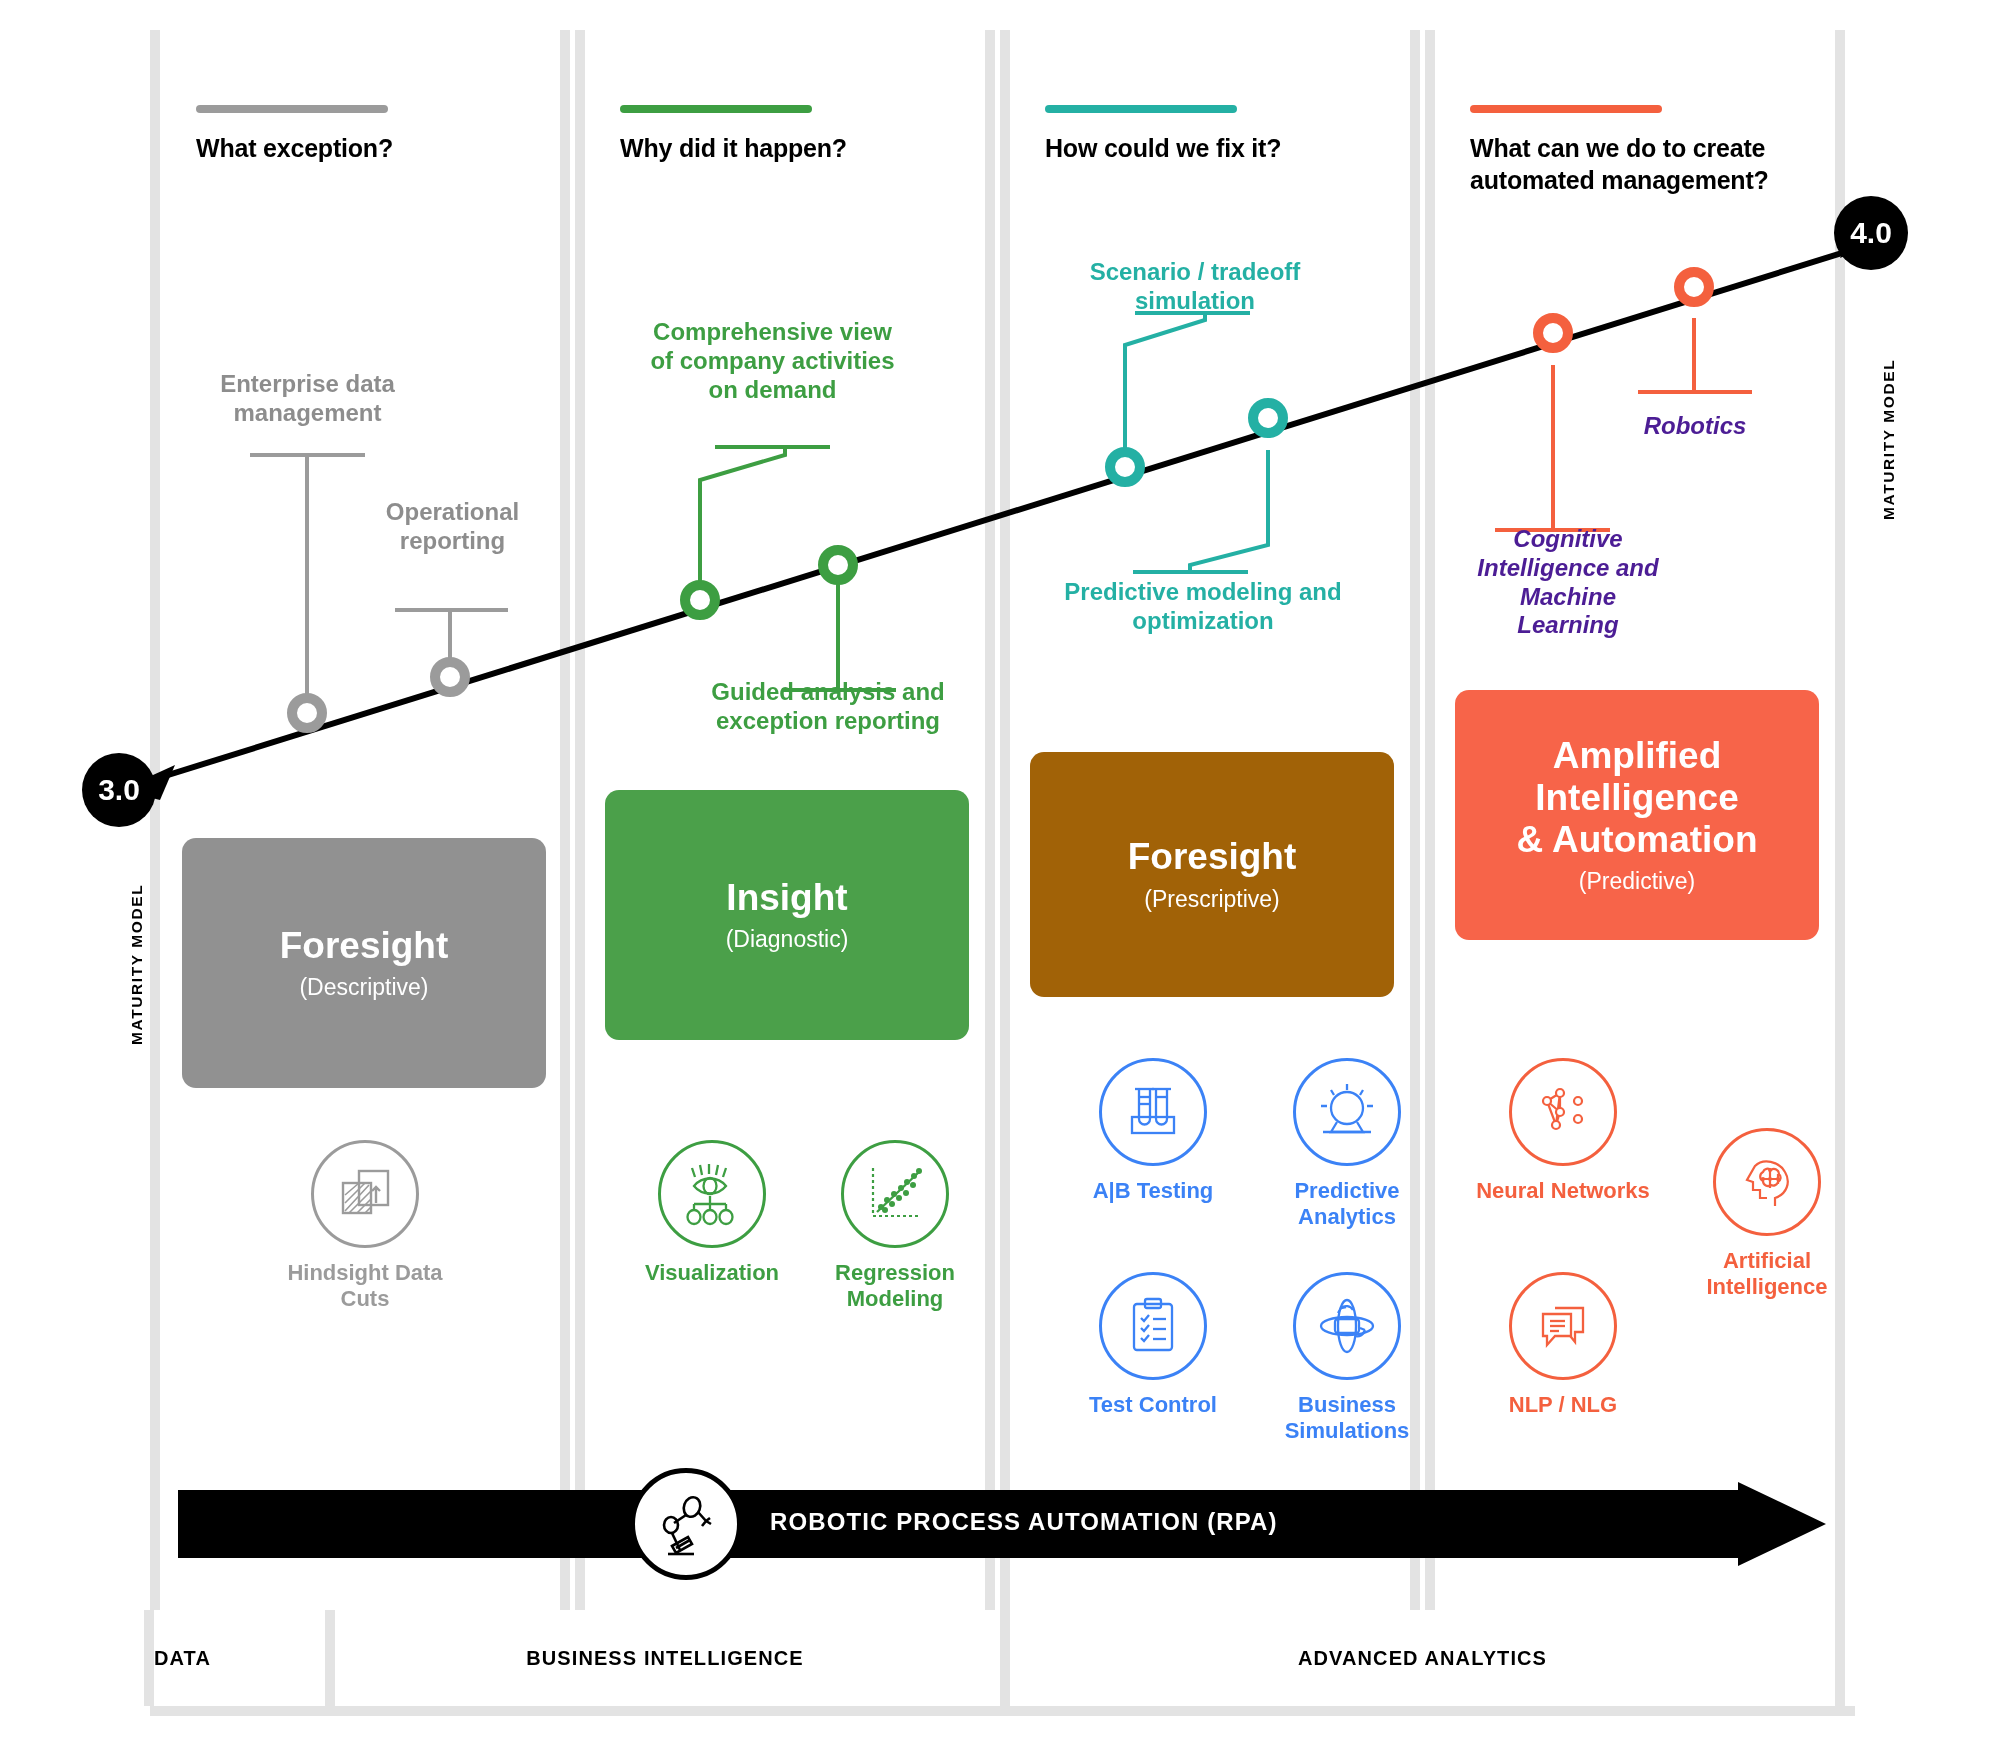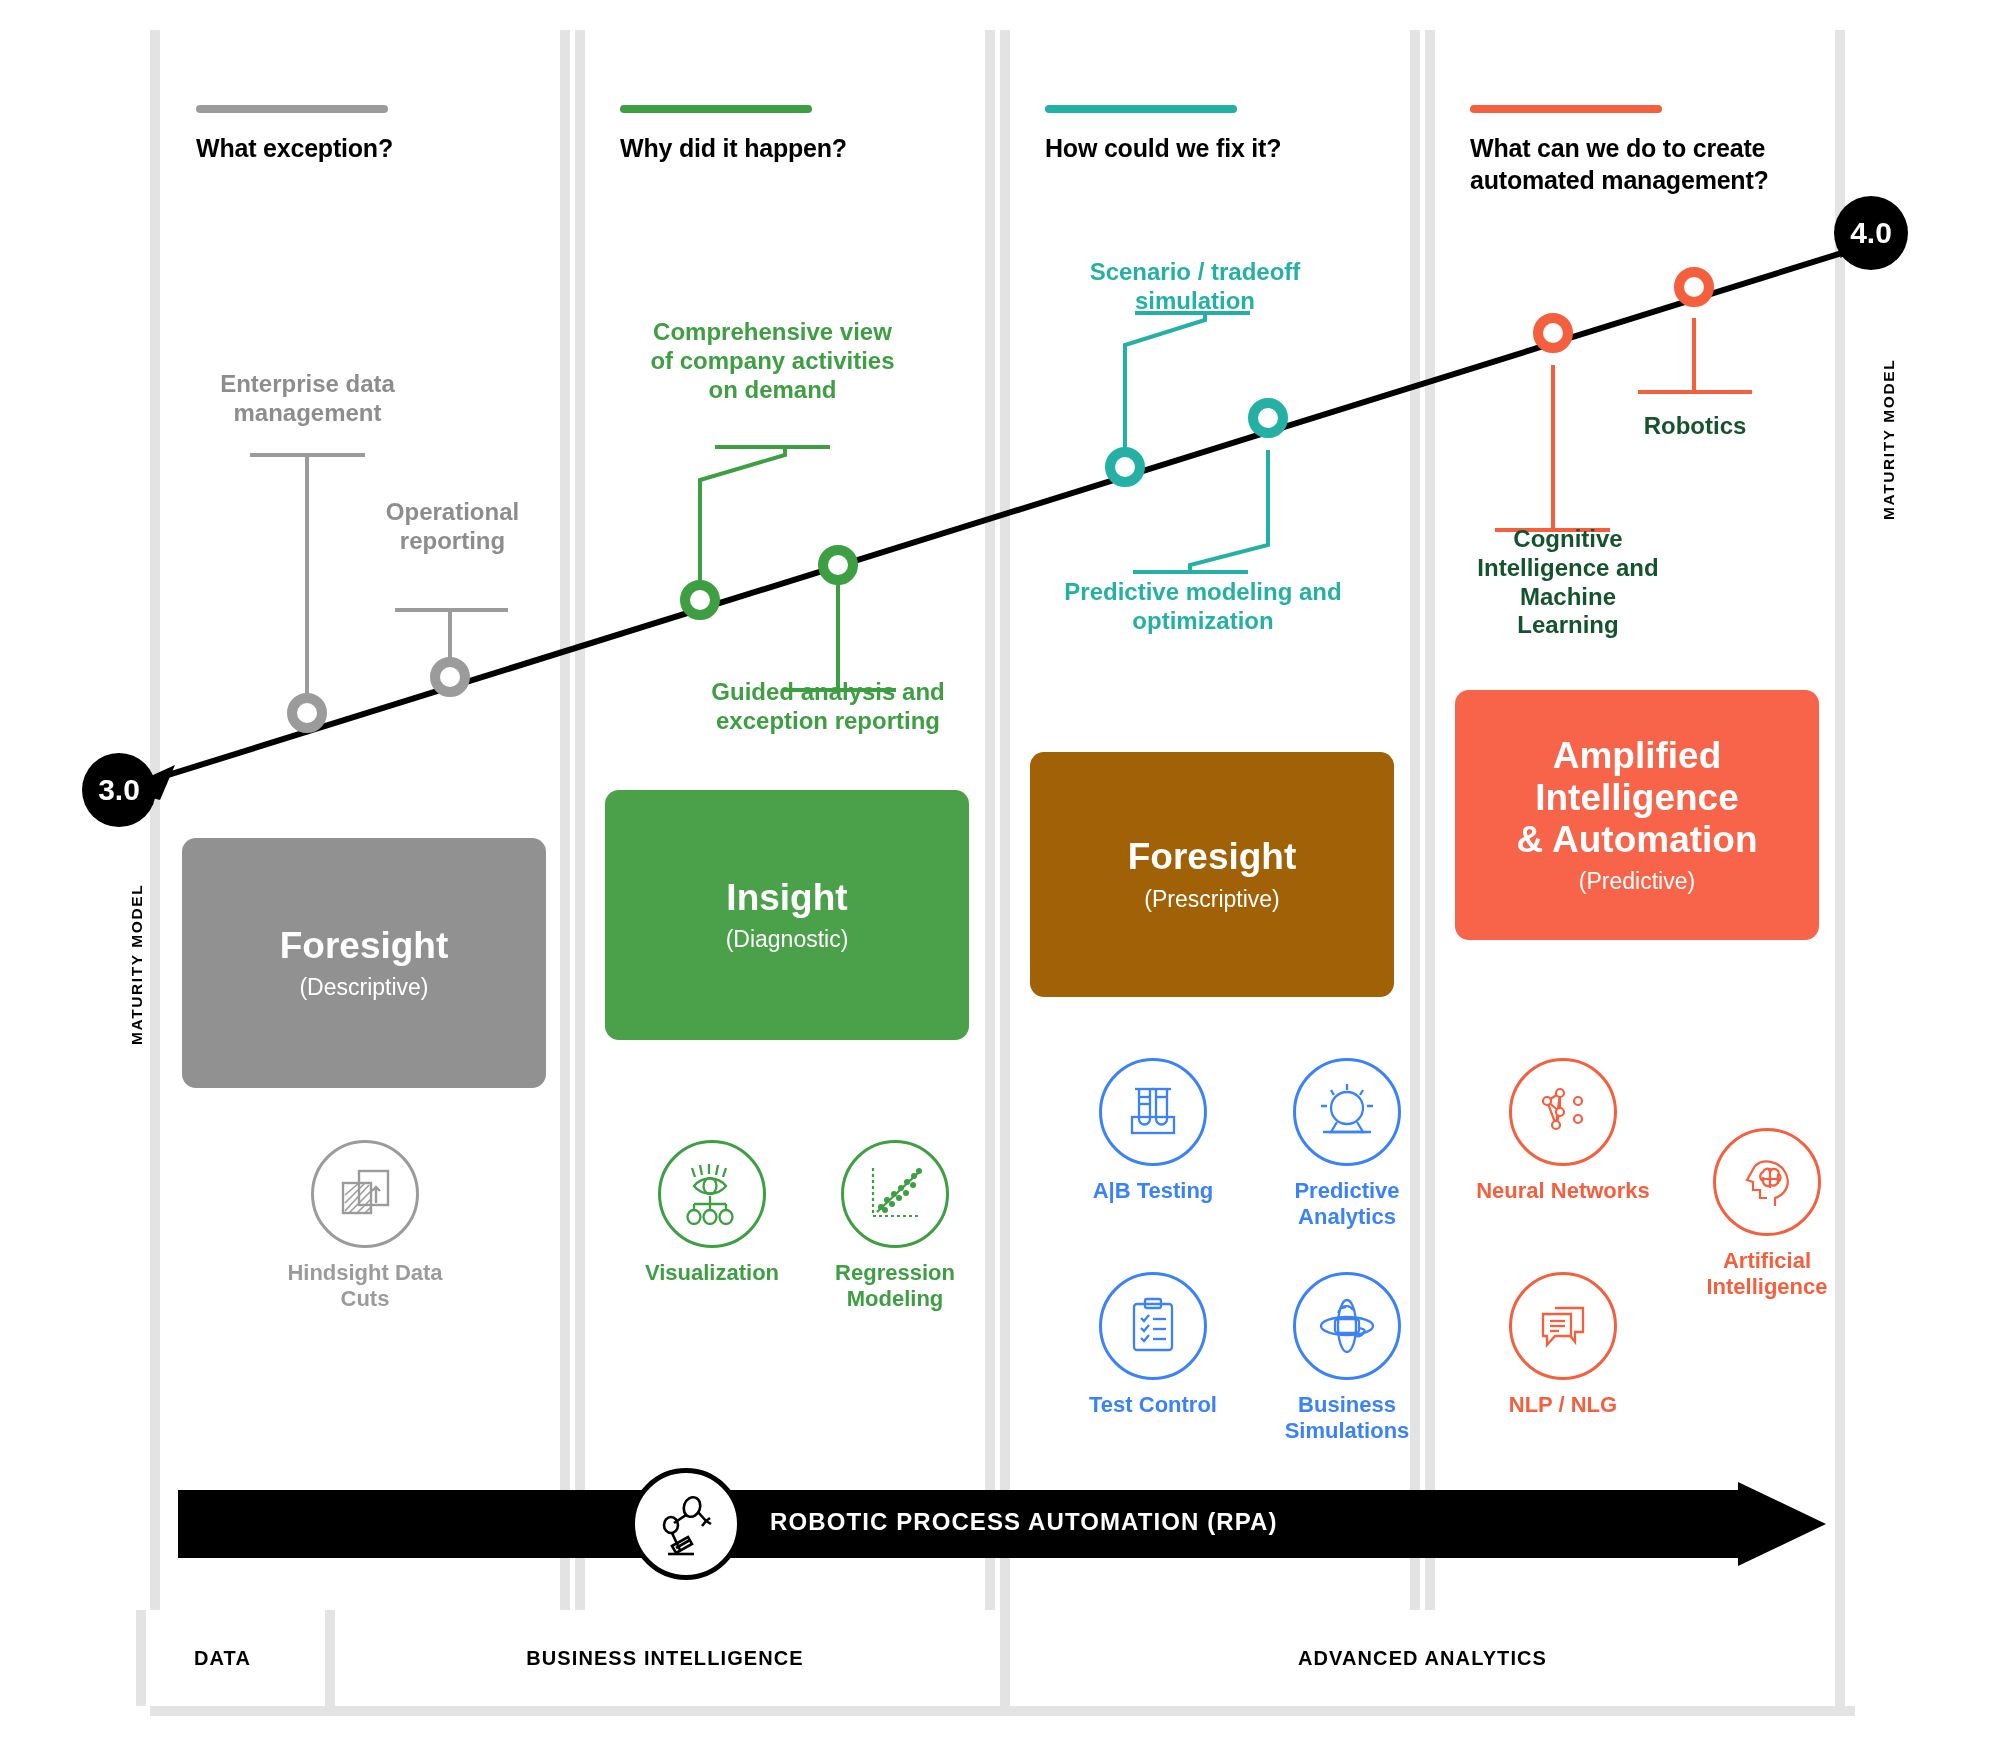--- a/index.html
+++ b/index.html
@@ -84,21 +84,21 @@
   .callout {
     position: absolute;
     font-size: 24px;
     font-weight: bold;
     line-height: 1.2;
     text-align: center;
   }
   .callout.gray   { color: #8d8d8d; }
   .callout.green  { color: #3d9e42; }
   .callout.teal   { color: #24b0a4; }
-  .callout.orange { color: #14532d; }
+  .callout.orange { color: #4c1d95; font-style: italic; }
 
   
   .card {
     position: absolute;
     border-radius: 14px;
     color: #fff;
     display: flex;
     flex-direction: column;
     align-items: center;
     justify-content: center;
@@ -151,21 +151,21 @@
   
   .foot-cell {
     position: absolute;
     top: 1610px; height: 96px;
     background: #fff;
     border-left: 10px solid #e3e3e3;
     display: flex; align-items: center; justify-content: center;
     font-size: 20px; font-weight: bold;
     letter-spacing: 1.1px; color: #000;
   }
-  #foot-data { left: 136px;  width: 175px; justify-content: flex-start; padding-left: 48px; }
+  #foot-data { left: 144px;  width: 175px; justify-content: flex-start; }
   #foot-bi   { left: 325px;  width: 670px; }
   #foot-aa   { left: 1000px; width: 845px; border-right: 10px solid #e3e3e3; }
   #foot-base { position: absolute; left: 150px; top: 1706px; width: 1705px; height: 10px; background: #e3e3e3; }
 </style>
 </head>
 <body>
 
 <div id="stage">
 
   <div class="col-panel c1"></div>

